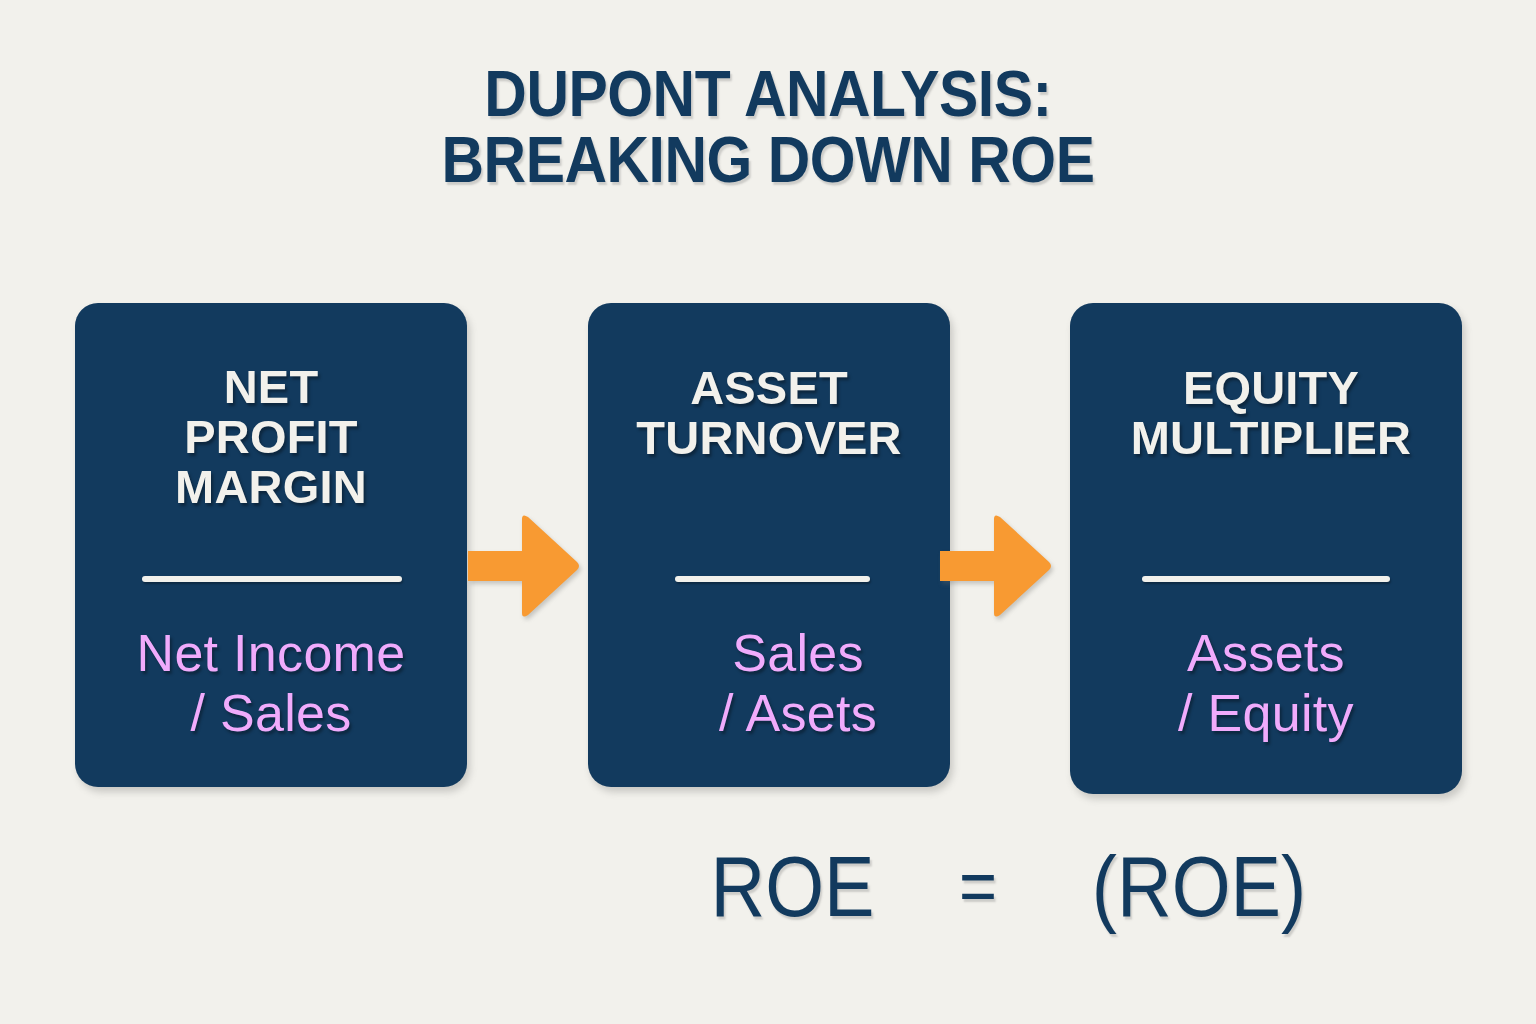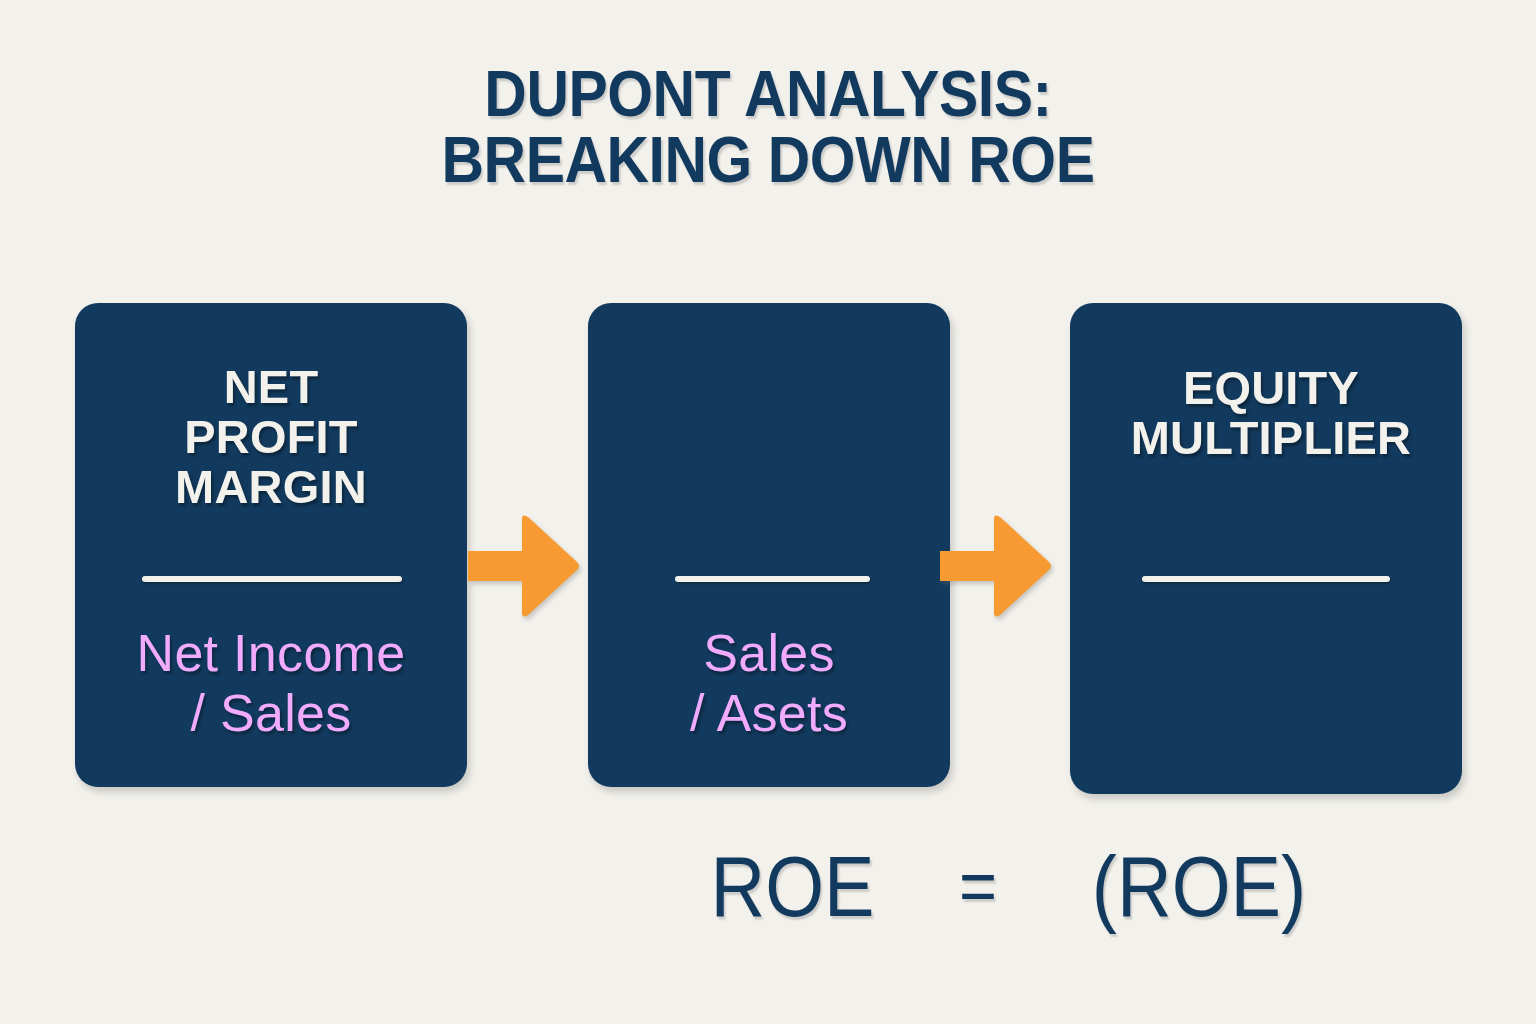--- a/index.html
+++ b/index.html
@@ -86,21 +86,21 @@
     text-align: center;
     color: #f0abfc;
     font-weight: normal;
     font-size: 52px;
     line-height: 1.16;
     letter-spacing: 0.3px;
     text-shadow: 2px 3px 3px rgba(0,0,0,0.34);
     white-space: pre-line;
   }
   #box-npm .box-formula { top: 320px; }
-  #box-at  .box-formula { top: 320px; }
+  #box-at  .box-formula { top: 320px; padding-left: 29px; }
   #box-em  .box-formula { top: 320px; }
 
   
   .arrow {
     position: absolute;
     width: 112px;
     height: 106px;
   }
   #arrow-1 { left: 468px; top: 513px; }
   #arrow-2 { left: 940px; top: 513px; }
@@ -147,35 +147,39 @@
 / Sales</div>
   </div>
 
   <div class="arrow" id="arrow-1">
     <svg viewBox="0 0 112 106" xmlns="http://www.w3.org/2000/svg" aria-hidden="true">
       <path d="M0 38 H54 V6 Q54 0 60 4 L109 49 Q113 53 109 57 L60 102 Q54 106 54 100 V68 H0 Z" fill="#F89A32"></path>
     </svg>
   </div>
 
   <div class="box" id="box-at">
+    <div class="box-heading">ASSET
+TURNOVER</div>
     <div class="divider"></div>
     <div class="box-formula">Sales
 / Asets</div>
   </div>
 
   <div class="arrow" id="arrow-2">
     <svg viewBox="0 0 112 106" xmlns="http://www.w3.org/2000/svg" aria-hidden="true">
       <path d="M0 38 H54 V6 Q54 0 60 4 L109 49 Q113 53 109 57 L60 102 Q54 106 54 100 V68 H0 Z" fill="#F89A32"></path>
     </svg>
   </div>
 
   <div class="box" id="box-em">
     <div class="box-heading">EQUITY
 MULTIPLIER</div>
     <div class="divider"></div>
+    <div class="box-formula">Assets
+/ Equity</div>
   </div>
 
   <div class="equation">
     <span class="eq-term" id="eq-lhs">ROE</span>
     <span class="eq-term" id="eq-op">=</span>
     <span class="eq-term" id="eq-rhs">(ROE)</span>
   </div>
 
 </div>
 

